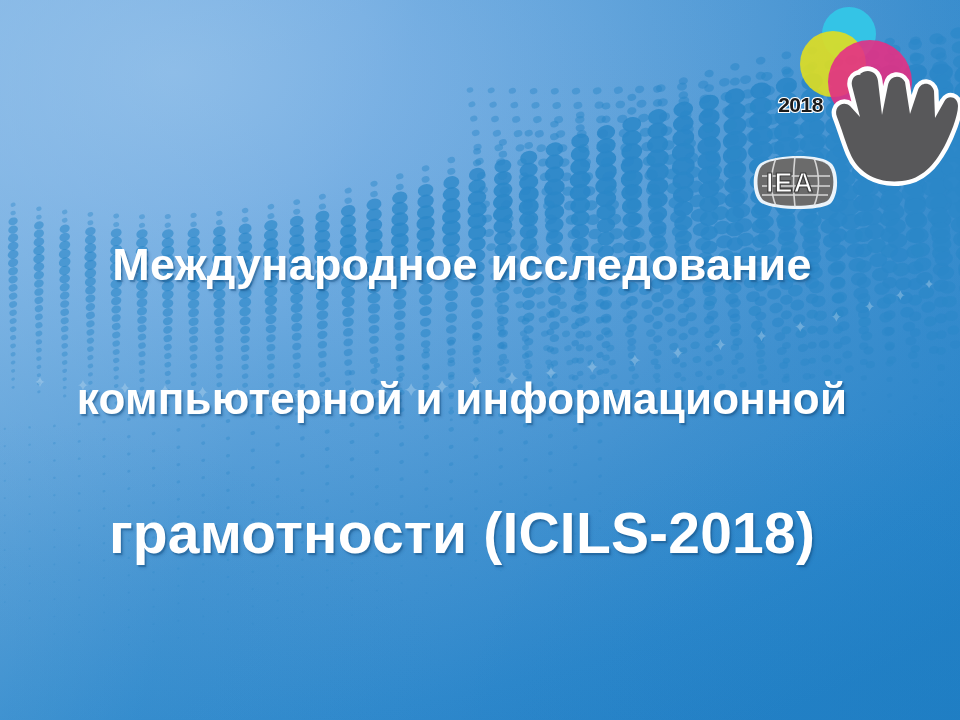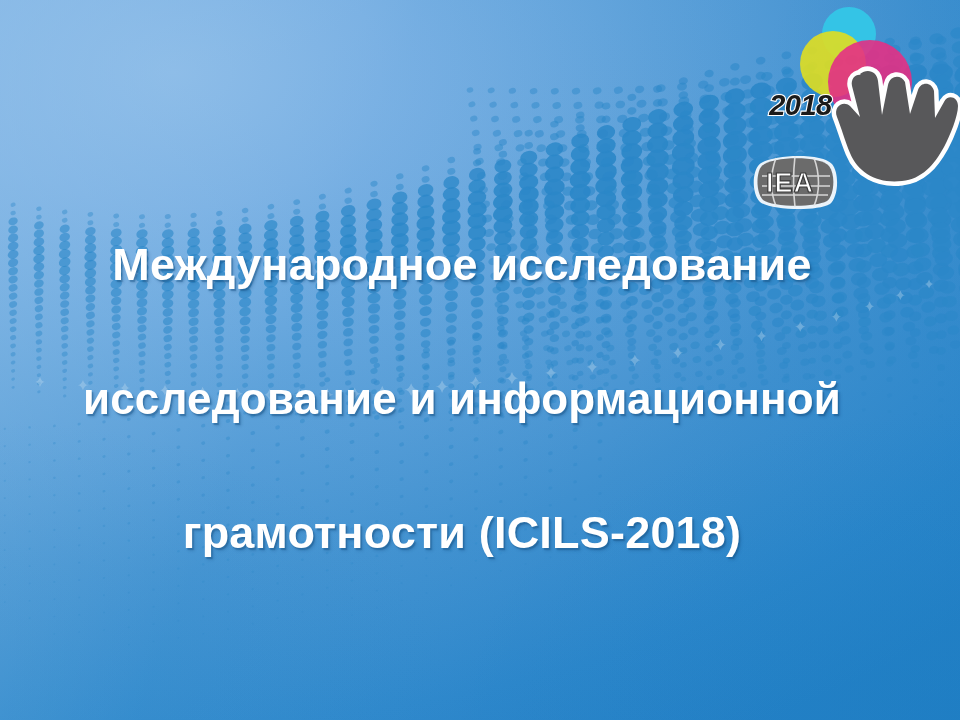--- a/index.html
+++ b/index.html
@@ -58,21 +58,21 @@
     font-weight: bold;
     font-size: 45px;
     line-height: 134px;
     letter-spacing: 0.2px;
     white-space: nowrap;
     text-shadow:
       1.5px 1.5px 1px rgba(22,80,130,0.42),
       2.5px 2.5px 3px rgba(20,70,120,0.22);
   }
   .title-line.l2 { font-size: 44px; }
-  .title-line.l3 { font-size: 45px; text-align: center; }
+  .title-line.l3 { font-size: 57px; text-align: center; }
 
   
   .logo {
     position: absolute;
     left: 742px;
     top: 2px;
     width: 218px;
     height: 212px;
   }
   .logo svg { display: block; }
@@ -89,28 +89,27 @@
     font-size: 30px;
     font-weight: bold;
     color: #1b1b1b;
     letter-spacing: -1px;
     line-height: 29px;
     -webkit-text-stroke: 2.2px #ffffff;
     paint-order: stroke fill;
     font-family: "Liberation Sans", sans-serif;
   }
   .logo-year {
-    font-size: 29px;
+    font-size: 21px;
     font-weight: bold;
     color: #1b1b1b;
     letter-spacing: -0.5px;
     line-height: 30px;
     -webkit-text-stroke: 2.2px #ffffff;
     paint-order: stroke fill;
-    font-style: italic;
   }
 </style>
 </head>
 <body>
 
 <div id="slide">
 
   <div class="bg-base"></div>
   <div class="bg-tint"></div>
 
@@ -2002,21 +2001,21 @@
         <path d="M869.6336040772061 301.41442609144883 Q871.3328540772061 306.26942609144885 874.4886040772061 306.26942609144885 Q871.3328540772061 306.26942609144885 869.6336040772061 311.12442609144887 Q867.9343540772061 306.26942609144885 864.7786040772061 306.26942609144885 Q867.9343540772061 306.26942609144885 869.6336040772061 301.41442609144883 Z" fill="#bcd9f0" opacity="0.38"></path>
         <path d="M900.3466981061893 290.62247838694054 Q901.9969481061893 295.3374783869405 905.0616981061893 295.3374783869405 Q901.9969481061893 295.3374783869405 900.3466981061893 300.0524783869405 Q898.6964481061892 295.3374783869405 895.6316981061892 295.3374783869405 Q898.6964481061892 295.3374783869405 900.3466981061893 290.62247838694054 Z" fill="#bcd9f0" opacity="0.38"></path>
         <path d="M929.0666066753187 279.3976303230391 Q930.6678566753187 283.9726303230391 933.6416066753187 283.9726303230391 Q930.6678566753187 283.9726303230391 929.0666066753187 288.5476303230391 Q927.4653566753186 283.9726303230391 924.4916066753186 283.9726303230391 Q927.4653566753186 283.9726303230391 929.0666066753187 279.3976303230391 Z" fill="#bcd9f0" opacity="0.38"></path>
       </g>
   </svg>
 
   <div class="bg-corner"></div>
 
   <div class="title-block">
     <div class="title-line l1">Международное исследование</div>
-    <div class="title-line l2">исследование и информационной</div>
+    <div class="title-line l2">компьютерной и информационной</div>
     <div class="title-line l3">грамотности (ICILS-2018)</div>
   </div>
 
   <div class="logo">
     <svg width="218" height="212" viewBox="0 0 218 212" aria-hidden="true">
       <defs>
         <filter id="soft" x="-30%" y="-30%" width="160%" height="160%">
           <feGaussianBlur stdDeviation="1.1"></feGaussianBlur>
         </filter>
       </defs>

